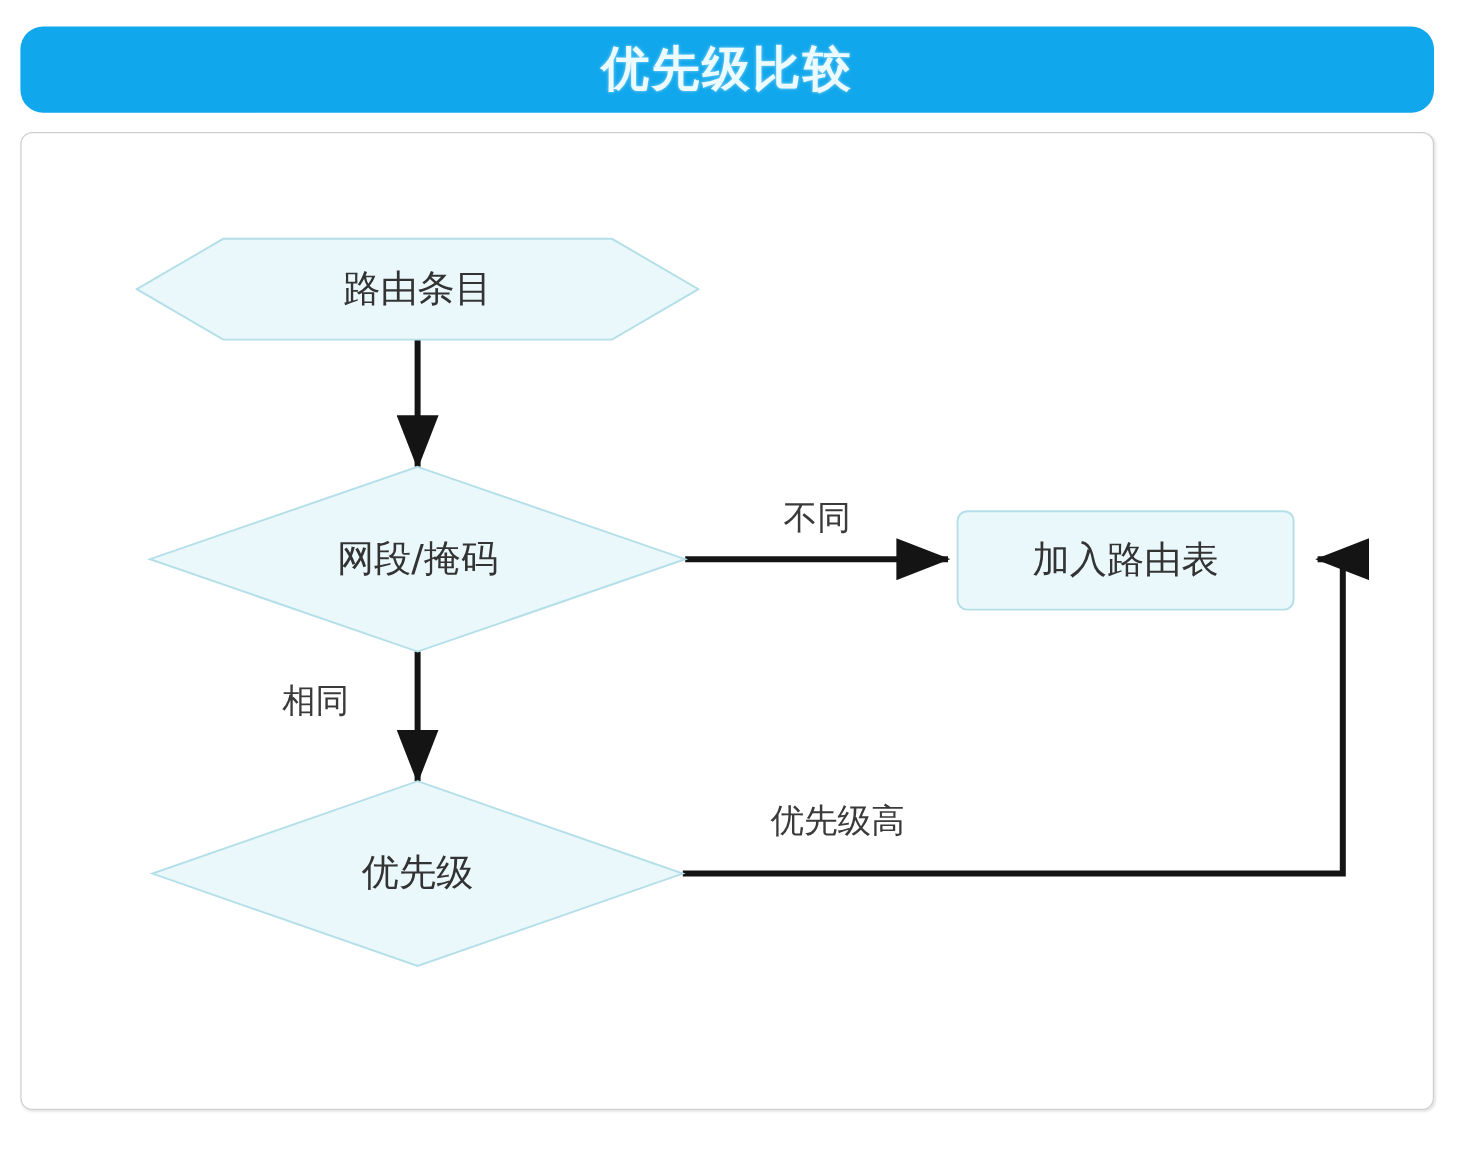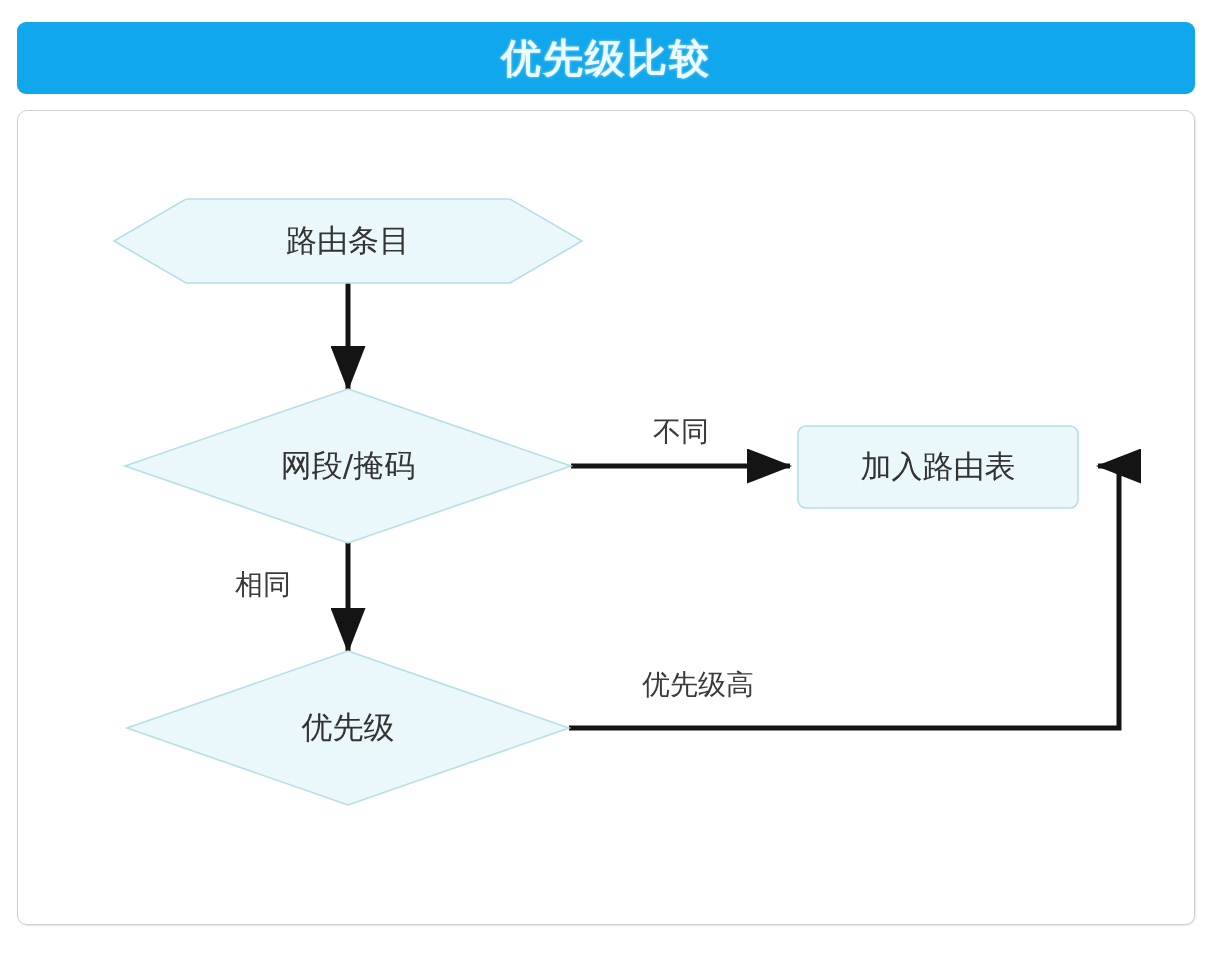--- a/index.html
+++ b/index.html
@@ -20,21 +20,21 @@
     background: #ffffff;
   }
   
   .title-bar {
     position: absolute;
     left: 17px;
     top: 22px;
     width: 1178px;
     height: 72px;
     background: #10A7EC;
-    border-radius: 9px;
+    border-radius: 19px;
     display: flex;
     align-items: center;
     justify-content: center;
     box-sizing: border-box;
   }
   .title-text {
     color: #ecfbff;
     font-size: 40px;
     font-weight: bold;
     letter-spacing: 2px;

